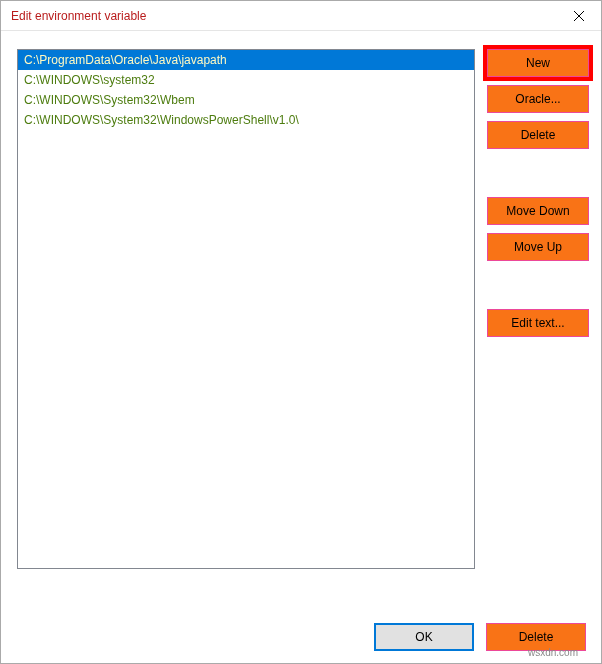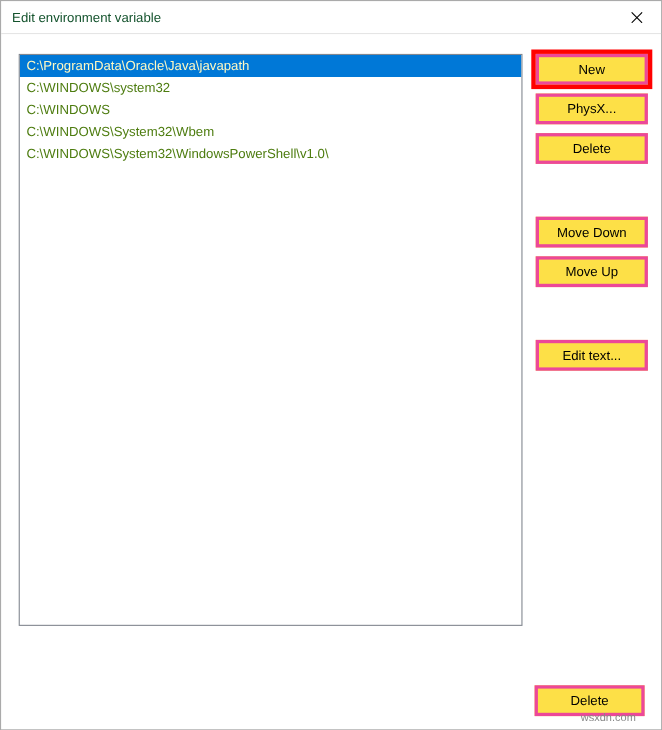--- a/index.html
+++ b/index.html
@@ -23,21 +23,21 @@
     .titlebar {
       height: 30px;
       display: flex;
       align-items: center;
       justify-content: space-between;
       padding: 0 0 0 10px;
       border-bottom: 1px solid #e5e5e5;
     }
     .titlebar-title {
       font-size: 12px;
-      color: #14532d;
+      color: #b91c1c;
     }
     .close-btn {
       width: 45px;
       height: 29px;
       display: flex;
       align-items: center;
       justify-content: center;
       cursor: pointer;
     }
     .close-btn svg {
@@ -76,22 +76,22 @@
       color: #fef9c3;
     }
     .side-buttons {
       width: 102px;
       display: flex;
       flex-direction: column;
       gap: 8px;
     }
     .btn {
       height: 28px;
-      border: 3px solid #ec4899;
-      background: #fde047;
+      border: 1px solid #ec4899;
+      background: #f97316;
       font-family: inherit;
       font-size: 12px;
       cursor: pointer;
       color: #000;
       padding: 0;
     }
     .btn.highlighted {
       outline: 4px solid #ff0000;
       outline-offset: 0;
     }
@@ -133,36 +133,36 @@
       </svg>
     </div>
   </div>
 
   <div class="content">
     <div class="main-row">
 
       <div class="listbox" id="listbox">
           <div class="list-item selected">C:\ProgramData\Oracle\Java\javapath</div>
           <div class="list-item">C:\WINDOWS\system32</div>
-          <div class="list-item">C:\WINDOWS</div>
           <div class="list-item">C:\WINDOWS\System32\Wbem</div>
           <div class="list-item">C:\WINDOWS\System32\WindowsPowerShell\v1.0\</div>
         </div>
 
       <div class="side-buttons">
         <button class="btn highlighted">New</button>
-        <button class="btn">PhysX...</button>
+        <button class="btn">Oracle...</button>
         <button class="btn">Delete</button>
         <div class="spacer-small"></div>
         <button class="btn">Move Down</button>
         <button class="btn">Move Up</button>
         <div class="spacer-large"></div>
         <button class="btn">Edit text...</button>
       </div>
     </div>
 
     <div class="footer">
+      <button class="btn primary">OK</button>
       <button class="btn">Delete</button>
     </div>
   </div>
 </div>
 
 <div class="watermark">wsxdn.com</div>
 
 </body></html>

